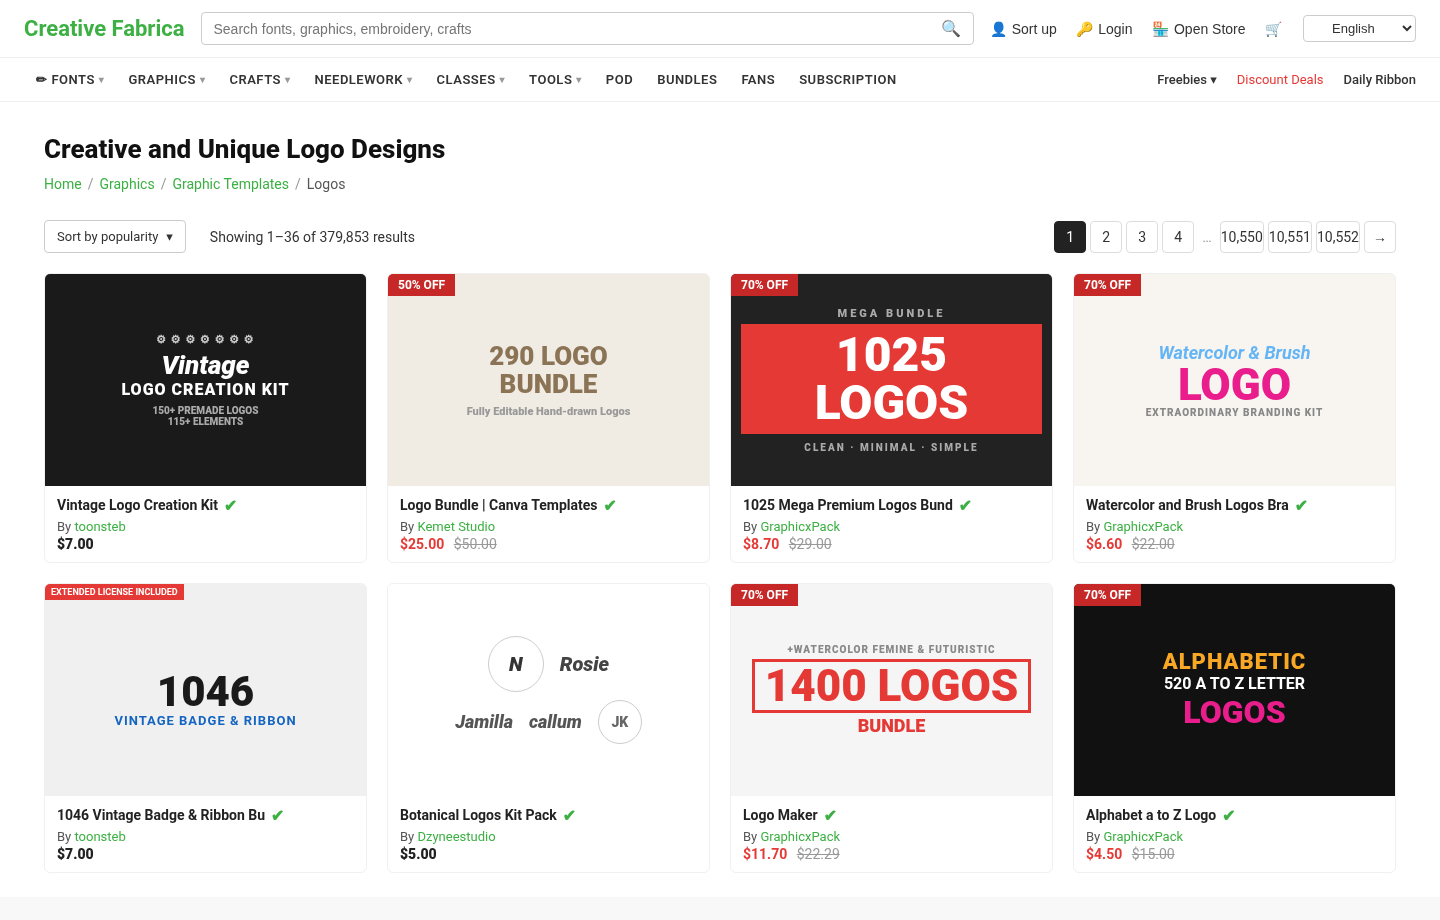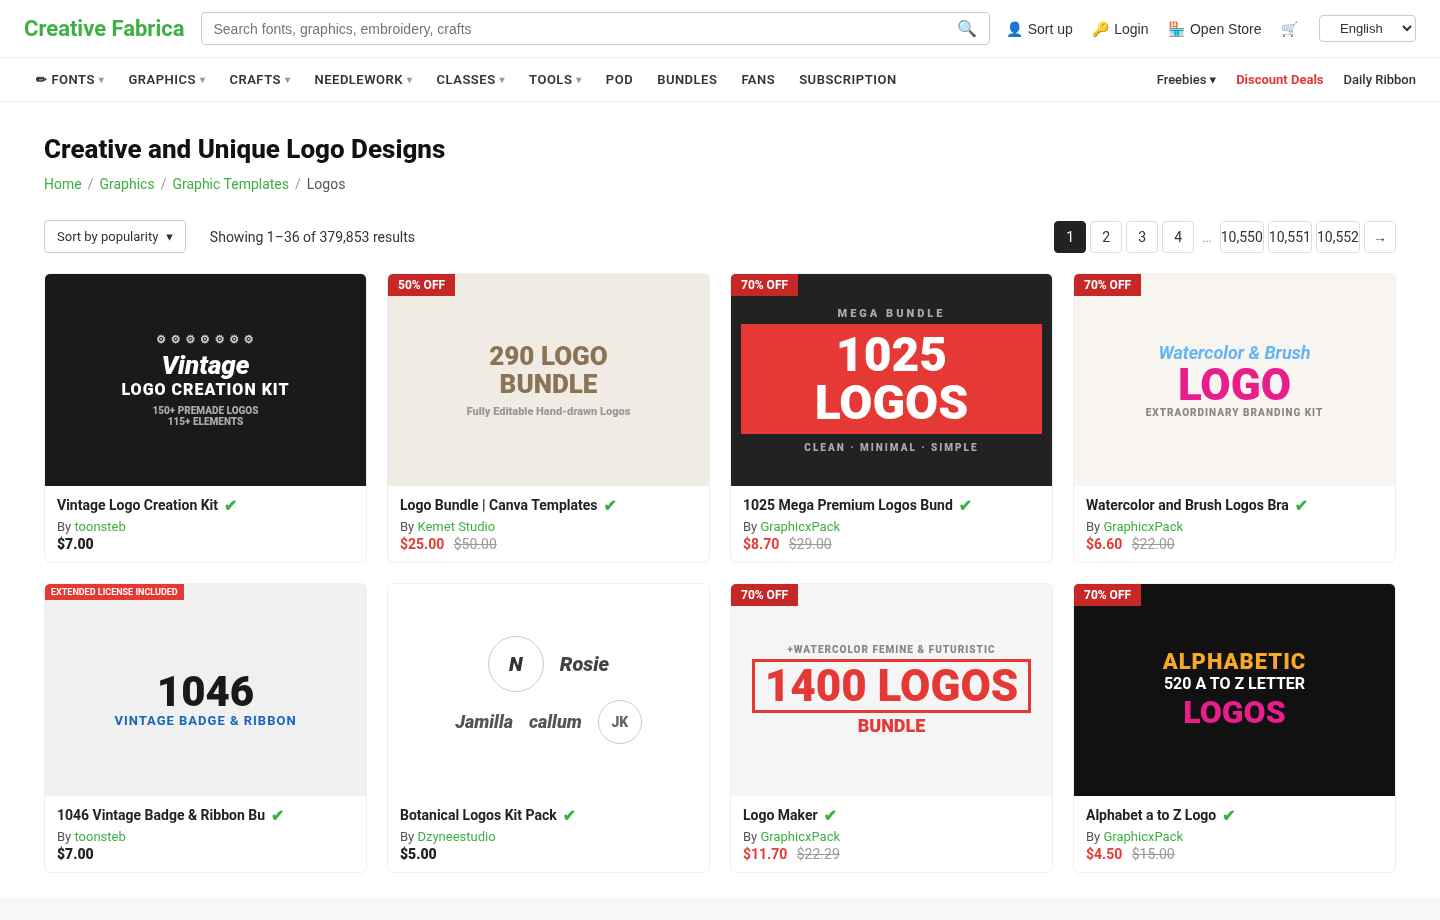--- a/index.html
+++ b/index.html
@@ -6,30 +6,30 @@
     body { font-family: -apple-system, BlinkMacSystemFont, 'Segoe UI', Roboto, sans-serif; background: #f8f8f8; color: #333; font-size: 14px; }
 
     
     .header { background: #fff; border-bottom: 1px solid #eee; padding: 12px 24px; display: flex; align-items: center; gap: 16px; }
     .logo { font-size: 22px; font-weight: 700; color: #3cb043; white-space: nowrap; }
     .search-bar { flex: 1; display: flex; align-items: center; border: 1px solid #ccc; border-radius: 4px; padding: 6px 12px; background: #fff; }
     .search-bar input { border: none; outline: none; flex: 1; font-size: 14px; color: #555; }
     .search-icon-btn { background: none; border: none; cursor: pointer; color: #999; font-size: 16px; }
     .header-actions { display: flex; align-items: center; gap: 20px; white-space: nowrap; }
     .header-btn { display: flex; align-items: center; gap: 4px; background: none; border: none; cursor: pointer; font-size: 14px; color: #333; }
-    .lang-select { border: 1px solid #ccc; border-radius: 4px; padding: 4px 16px; font-size: 13px; color: #333; background: #fff; cursor: pointer; }
+    .lang-select { border: 1px solid #ccc; border-radius: 4px; padding: 4px 24px; font-size: 13px; color: #333; background: #fff; cursor: pointer; }
 
     
     .nav { background: #fff; border-bottom: 1px solid #eee; padding: 0 24px; display: flex; align-items: center; justify-content: space-between; }
     .nav-left { display: flex; align-items: center; gap: 0; }
     .nav-item { display: flex; align-items: center; gap: 4px; padding: 14px 12px; font-size: 13px; font-weight: 600; color: #333; cursor: pointer; text-transform: uppercase; letter-spacing: 0.5px; white-space: nowrap; }
     .nav-item .chevron { font-size: 10px; color: #999; }
     .nav-right { display: flex; align-items: center; gap: 20px; }
     .nav-right-link { font-size: 13px; color: #333; cursor: pointer; font-weight: 500; }
-    .nav-right-link.discount { color: #e53935; font-weight: 700; }
+    .nav-right-link.discount { color: #e53935; font-weight: 400; }
     .nav-right-link.daily-gifts { color: #333; font-weight: 500; }
 
     
     .content { max-width: 1400px; margin: 0 auto; padding: 32px 24px 24px; background: #fff; }
 
     
     .page-title { font-size: 26px; font-weight: 800; color: #111; margin-bottom: 12px; }
     .breadcrumb { display: flex; align-items: center; gap: 6px; font-size: 14px; margin-bottom: 28px; }
     .breadcrumb a { color: #3cb043; text-decoration: none; }
     .breadcrumb-sep { color: #999; }

